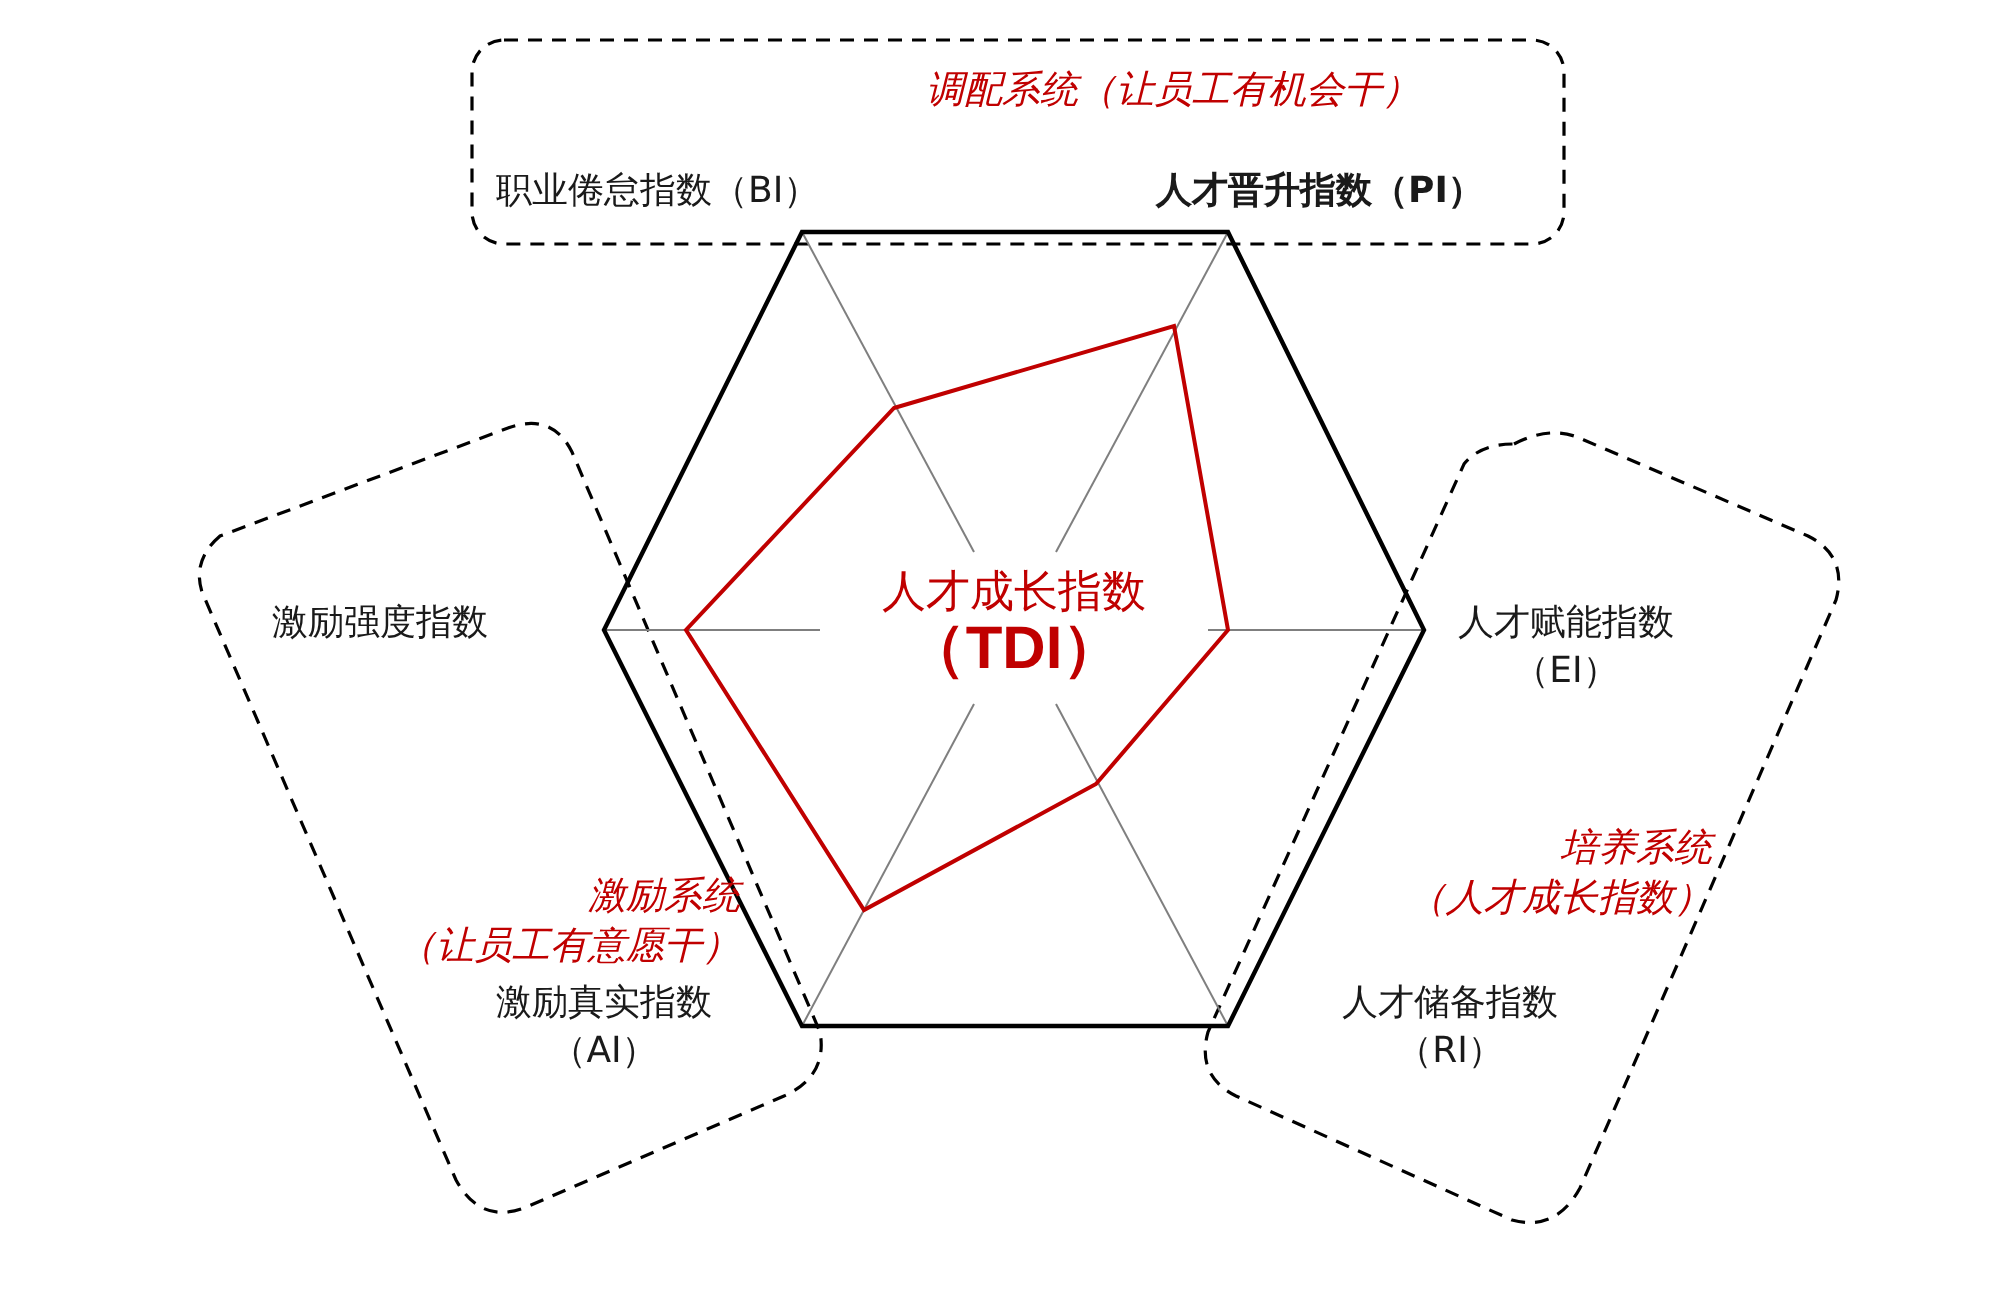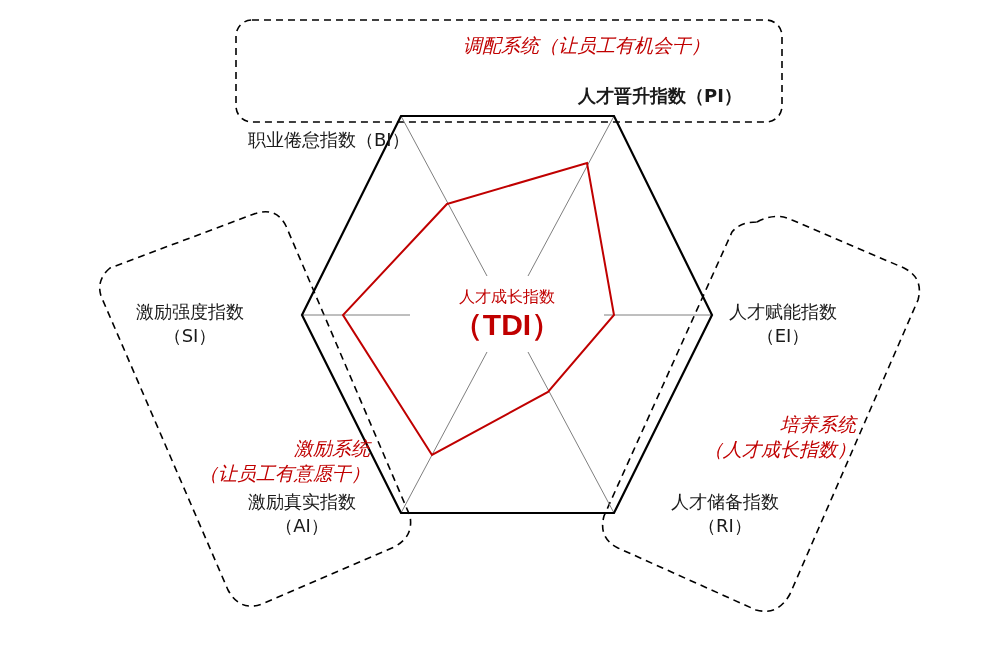--- a/index.html
+++ b/index.html
@@ -2,21 +2,21 @@
 <html><head>
 <meta charset="utf-8">
 <style>
   html, body { margin:0; padding:0; background:#ffffff; }
   body { width:1000px; height:650px; position:relative; overflow:hidden;
          font-family:"DejaVu Sans","Liberation Sans",sans-serif; }
   svg { position:absolute; left:0; top:0; }
   .lbl { position:absolute; font-size:18px; color:#1a1a1a; text-align:center; line-height:24px; white-space:nowrap; }
   .sys { position:absolute; font-size:19px; color:#c00000; font-style:italic; text-align:right; line-height:25px; white-space:nowrap; }
   .center { position:absolute; color:#c00000; text-align:center; white-space:nowrap; }
-  .center .t1 { font-size:16px; line-height:28px; }
+  .center .t1 { font-size:22px; line-height:28px; }
   .center .t2 { font-size:30px; font-weight:bold; line-height:28px; font-family:"Liberation Sans",sans-serif; }
 </style>
 </head>
 <body>
 
 <svg width="1000" height="650" viewBox="0 0 1000 650">
 
   <rect x="236" y="20" width="546" height="102" rx="16" ry="16" fill="none" stroke="#000" stroke-width="1.6" stroke-dasharray="7,5"></rect>
 
   <path d="M 110 268 Q 96 280 101 296 L 228 590 Q 240 612 262 604 L 392 548 Q 414 538 410 516 L 286 226 Q 276 206 254 214 Z" fill="none" stroke="#000" stroke-width="1.6" stroke-dasharray="7,5"></path>
@@ -47,26 +47,25 @@
 <div class="sys" style="left:150px; top:395px; width:220px;margin-top:41px;">
   <div>激励系统</div>
   <div>（让员工有意愿干）</div>
 </div>
 
 <div class="sys" style="left:636px; top:412px; width:220px;">
   <div>培养系统</div>
   <div>（人才成长指数）</div>
 </div>
 
-<div class="lbl" style="left:248px; top:84px; text-align:left;margin-top:44px;">职业倦怠指数（BI）</div>
+<div class="lbl" style="left:248px; top:84px; text-align:left;">职业倦怠指数（BI）</div>
 <div class="lbl" style="left:578px; top:84px; text-align:center;font-weight:bold;">人才晋升指数（PI）</div>
 
 <div class="lbl" style="left:120px; top:300px; width:140px;">
   <div>激励强度指数</div>
-  <div>（SI）</div>
 </div>
 
 <div class="lbl" style="left:232px; top:490px; width:140px;">
   <div>激励真实指数</div>
   <div>（AI）</div>
 </div>
 
 <div class="lbl" style="left:713px; top:300px; width:140px;">
   <div>人才赋能指数</div>
   <div>（EI）</div>

